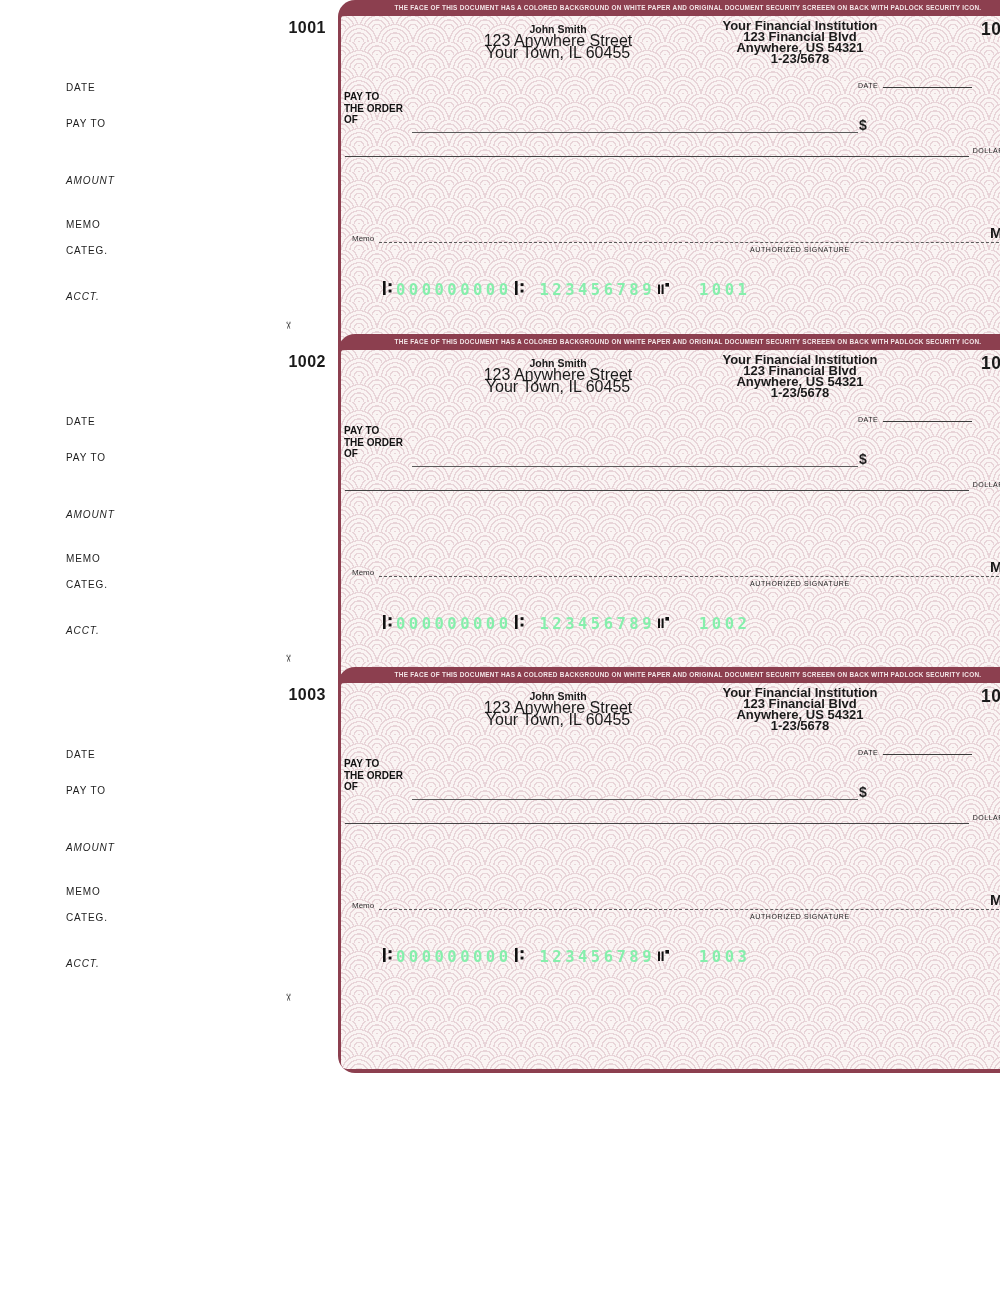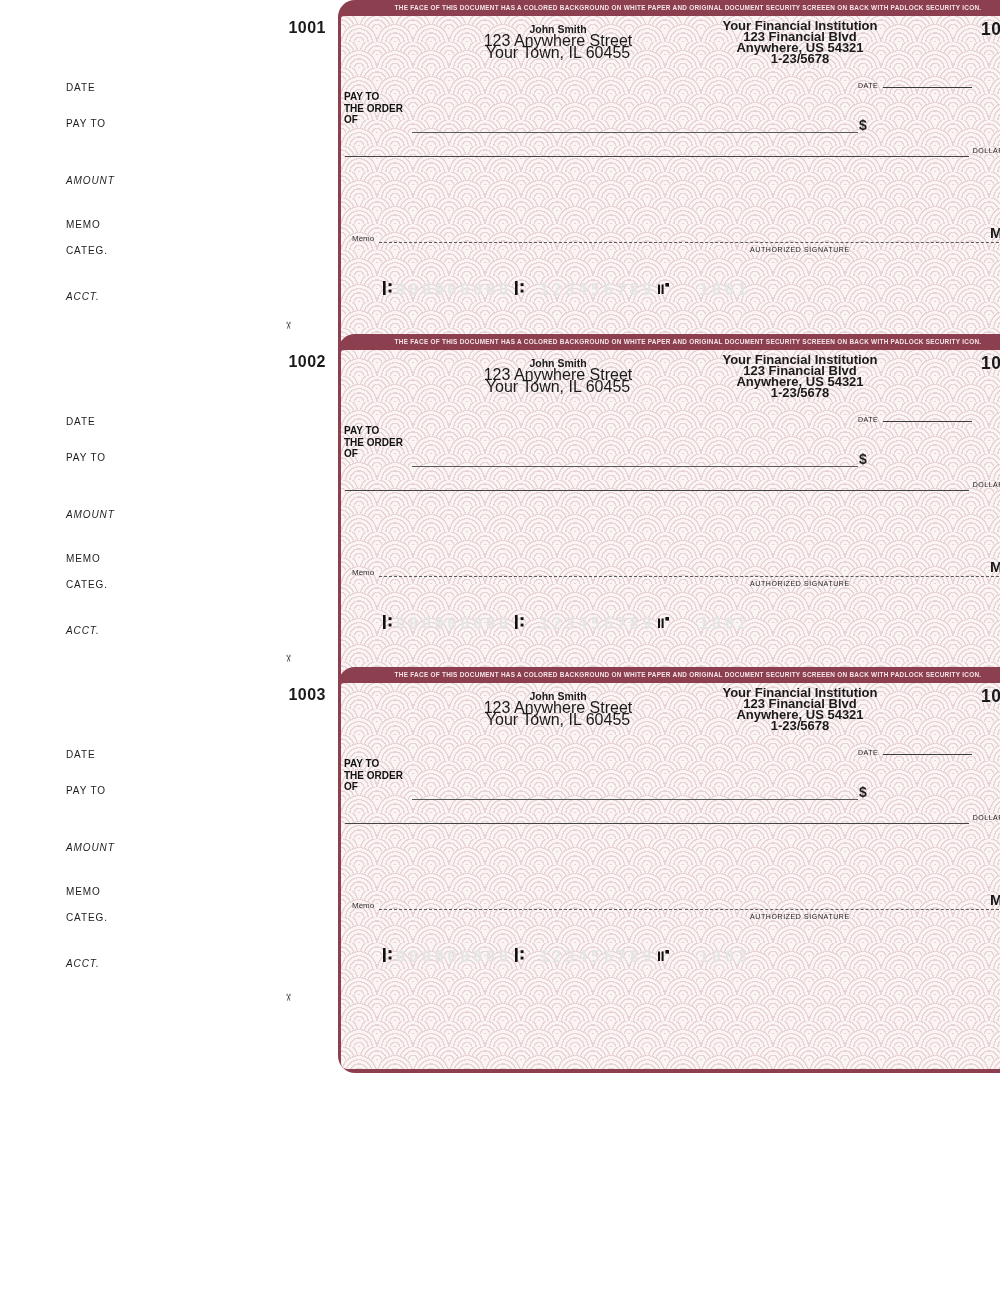--- a/index.html
+++ b/index.html
@@ -59,21 +59,21 @@
   .memo-row { position:absolute; left:14px; top:234px; width:330px; display:flex; align-items:flex-end; }
   .memo-row .lbl { font-size:8px; color:#333; }
   .memo-row .ln { flex:1; border-bottom:1px dashed #5a5a5a; height:9px; margin-left:5px; }
 
   .sig-line { position:absolute; left:347px; top:234px; width:324px; height:9px; border-bottom:1px dashed #5a5a5a; }
   .sig-label { position:absolute; left:412px; top:246px; font-size:7px; letter-spacing:.6px; color:#222; }
   .mp { position:absolute; left:652px; top:224px; font-size:15px; font-weight:bold; }
 
   .micr-row { position:absolute; left:42px; top:280px; height:20px; display:flex; align-items:center;
               font-family:"DejaVu Sans Mono", monospace; font-weight:bold; font-size:15.5px;
-              letter-spacing:3.5px; color:#e5e5e5; }
+              letter-spacing:3.5px; color:#86efac; }
   .micr-gap-s { width:12px; } .micr-gap-l { width:26px; }
   .micr-sym { display:inline-block; margin:0 3px; }
 
   .sec-edge { position:absolute; left:541px; top:159px; width:300px; height:12px;
               transform:rotate(-90deg);
               display:flex; align-items:center; justify-content:center; gap:9px;
               font-size:6.5px; letter-spacing:.35px; color:#8c3f4f; font-weight:bold; white-space:nowrap; }
 
   .cut { position:absolute; left:284px; font-size:10px; color:#333; }
   .cut .g { display:inline-block; transform:rotate(90deg); }

